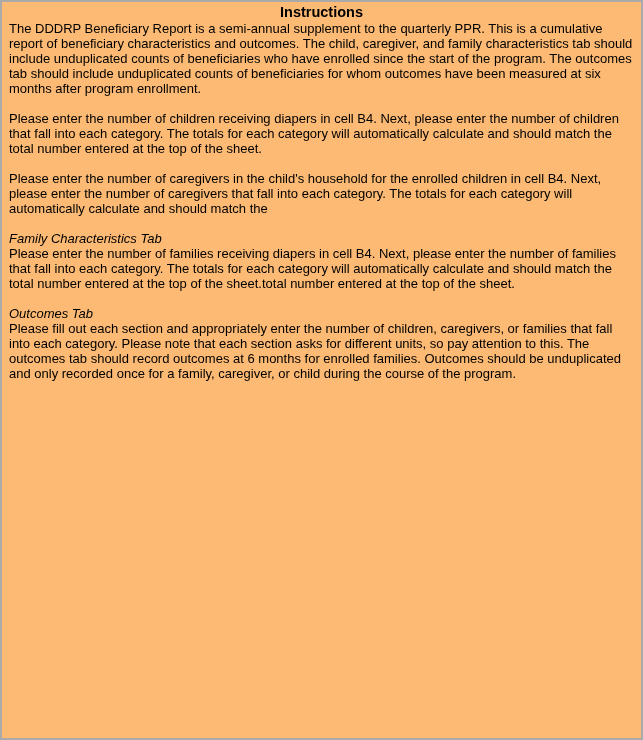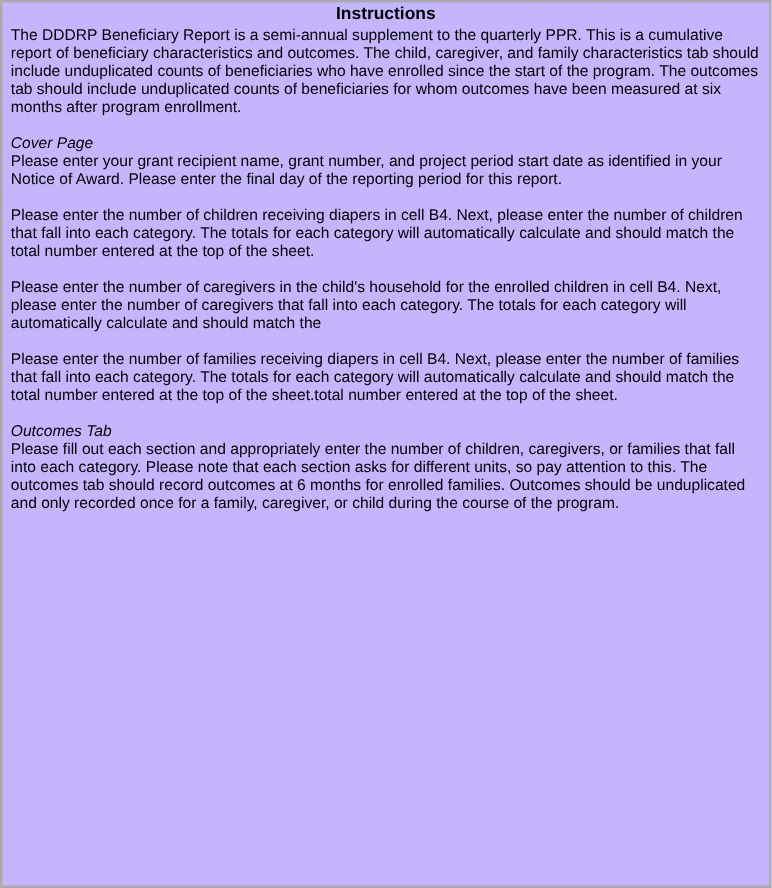--- a/index.html
+++ b/index.html
@@ -5,21 +5,21 @@
   html, body {
     margin: 0;
     padding: 0;
     background: #ffffff;
   }
   .sheet {
     position: relative;
     width: 643px;
     height: 740px;
     box-sizing: border-box;
-    background: #c4b5fd;
+    background: #fdba74;
     border: 2px solid #aaaaaa;
     font-family: "Liberation Sans", sans-serif;
     font-size: 13px;
     line-height: 15px;
     color: #000000;
     padding: 2px 7px 0 7px;
     overflow: hidden;
   }
   .title {
     font-weight: bold;
@@ -42,30 +42,27 @@
   }
 </style>
 </head>
 <body>
 
 <div class="sheet">
   <div class="title">Instructions</div>
   <div class="intro">The DDDRP Beneficiary Report is a semi-annual supplement to the quarterly PPR. This is a cumulative report of beneficiary characteristics and outcomes. The child, caregiver, and family characteristics tab should include unduplicated counts of beneficiaries who have enrolled since the start of the program. The outcomes tab should include unduplicated counts of beneficiaries for whom outcomes have been measured at six months after program enrollment.</div>
   <div id="sections">
       <div class="section">
-        <div class="heading">Cover Page</div>
-        <div class="body">Please enter your grant recipient name, grant number, and project period start date as identified in your Notice of Award. Please enter the final day of the reporting period for this report.</div>
-      </div>
-      <div class="section">
         <div class="body">Please enter the number of children receiving diapers in cell B4. Next, please enter the number of children that fall into each category. The totals for each category will automatically calculate and should match the total number entered at the top of the sheet.</div>
       </div>
       <div class="section">
         <div class="body">Please enter the number of caregivers in the child's household for the enrolled children in cell B4. Next, please enter the number of caregivers that fall into each category. The totals for each category will automatically calculate and should match the</div>
       </div>
       <div class="section">
+        <div class="heading">Family Characteristics Tab</div>
         <div class="body">Please enter the number of families receiving diapers in cell B4. Next, please enter the number of families that fall into each category. The totals for each category will automatically calculate and should match the total number entered at the top of the sheet.total number entered at the top of the sheet.</div>
       </div>
       <div class="section">
         <div class="heading">Outcomes Tab</div>
         <div class="body">Please fill out each section and appropriately enter the number of children, caregivers, or families that fall into each category. Please note that each section asks for different units, so pay attention to this. The outcomes tab should record outcomes at 6 months for enrolled families. Outcomes should be unduplicated and only recorded once for a family, caregiver, or child during the course of the program.</div>
       </div>
     </div>
 </div>
 
 </body></html>

